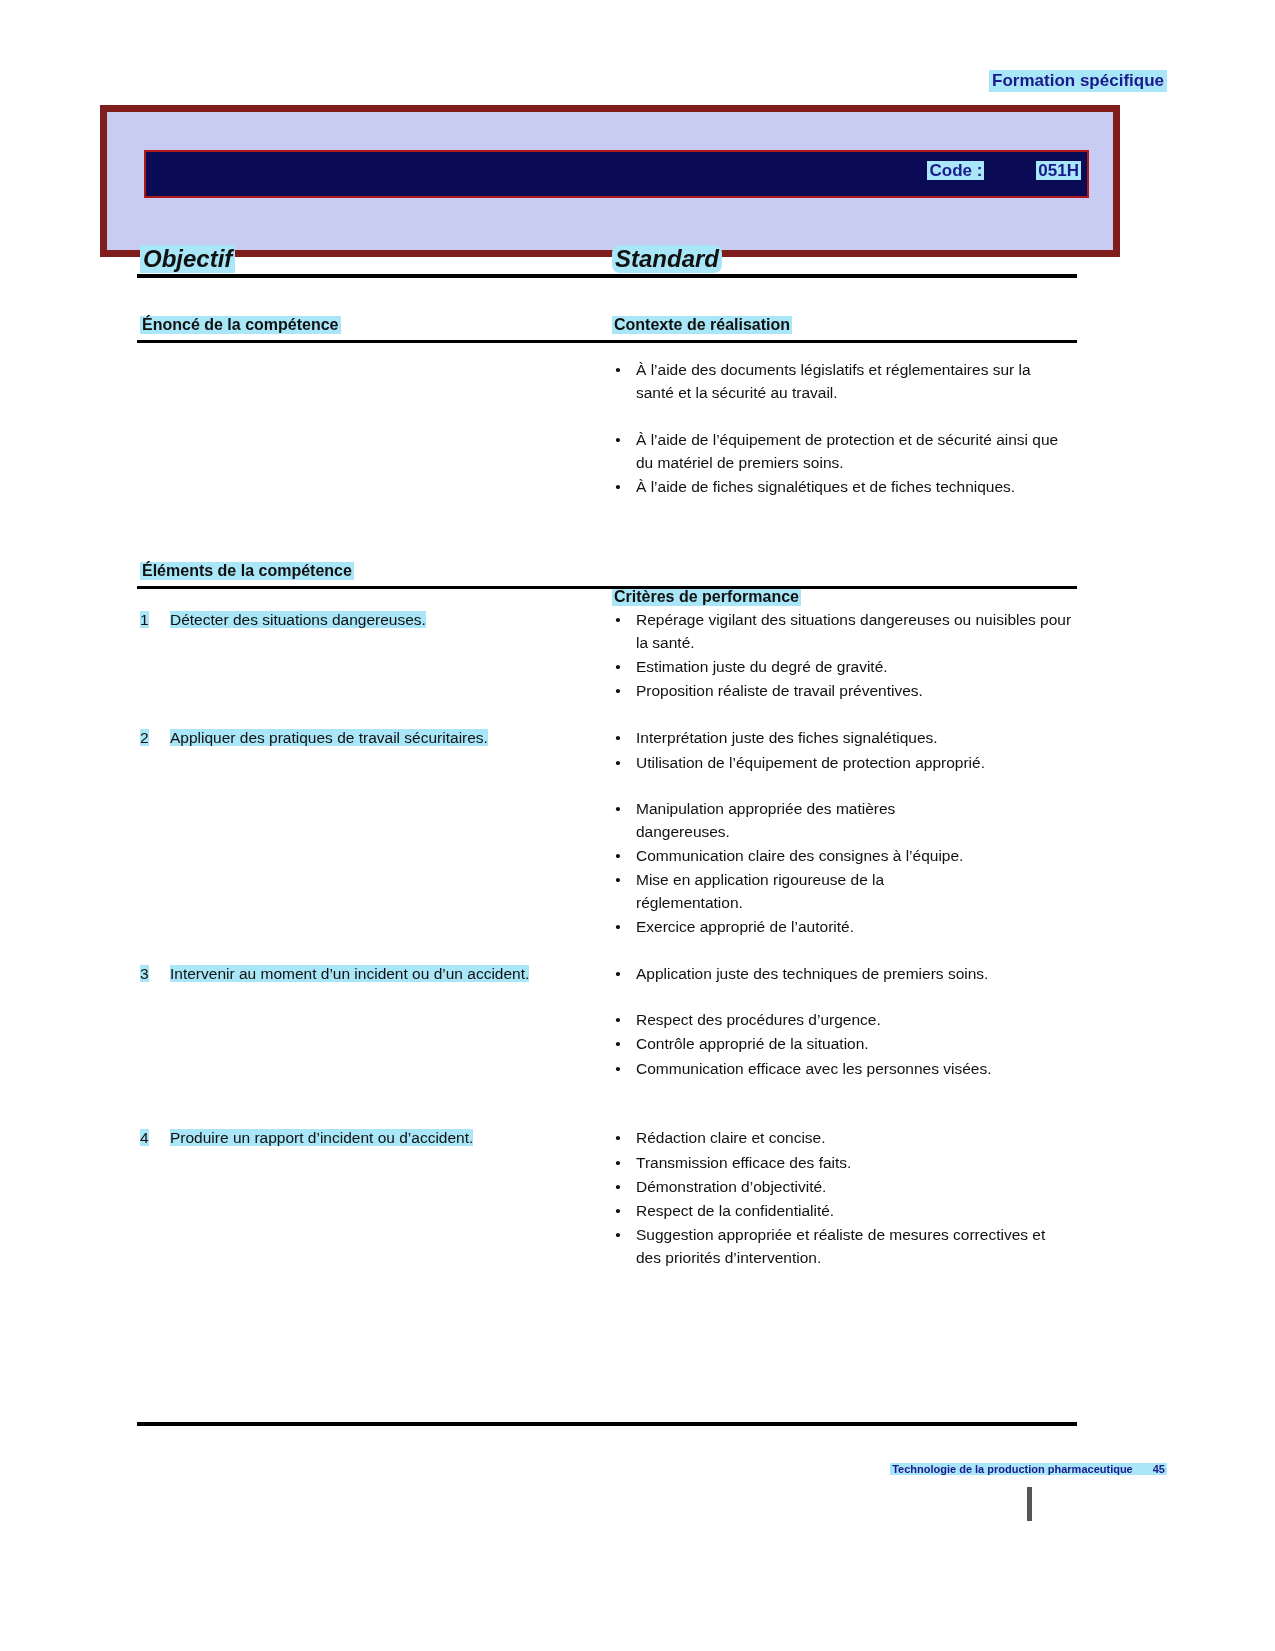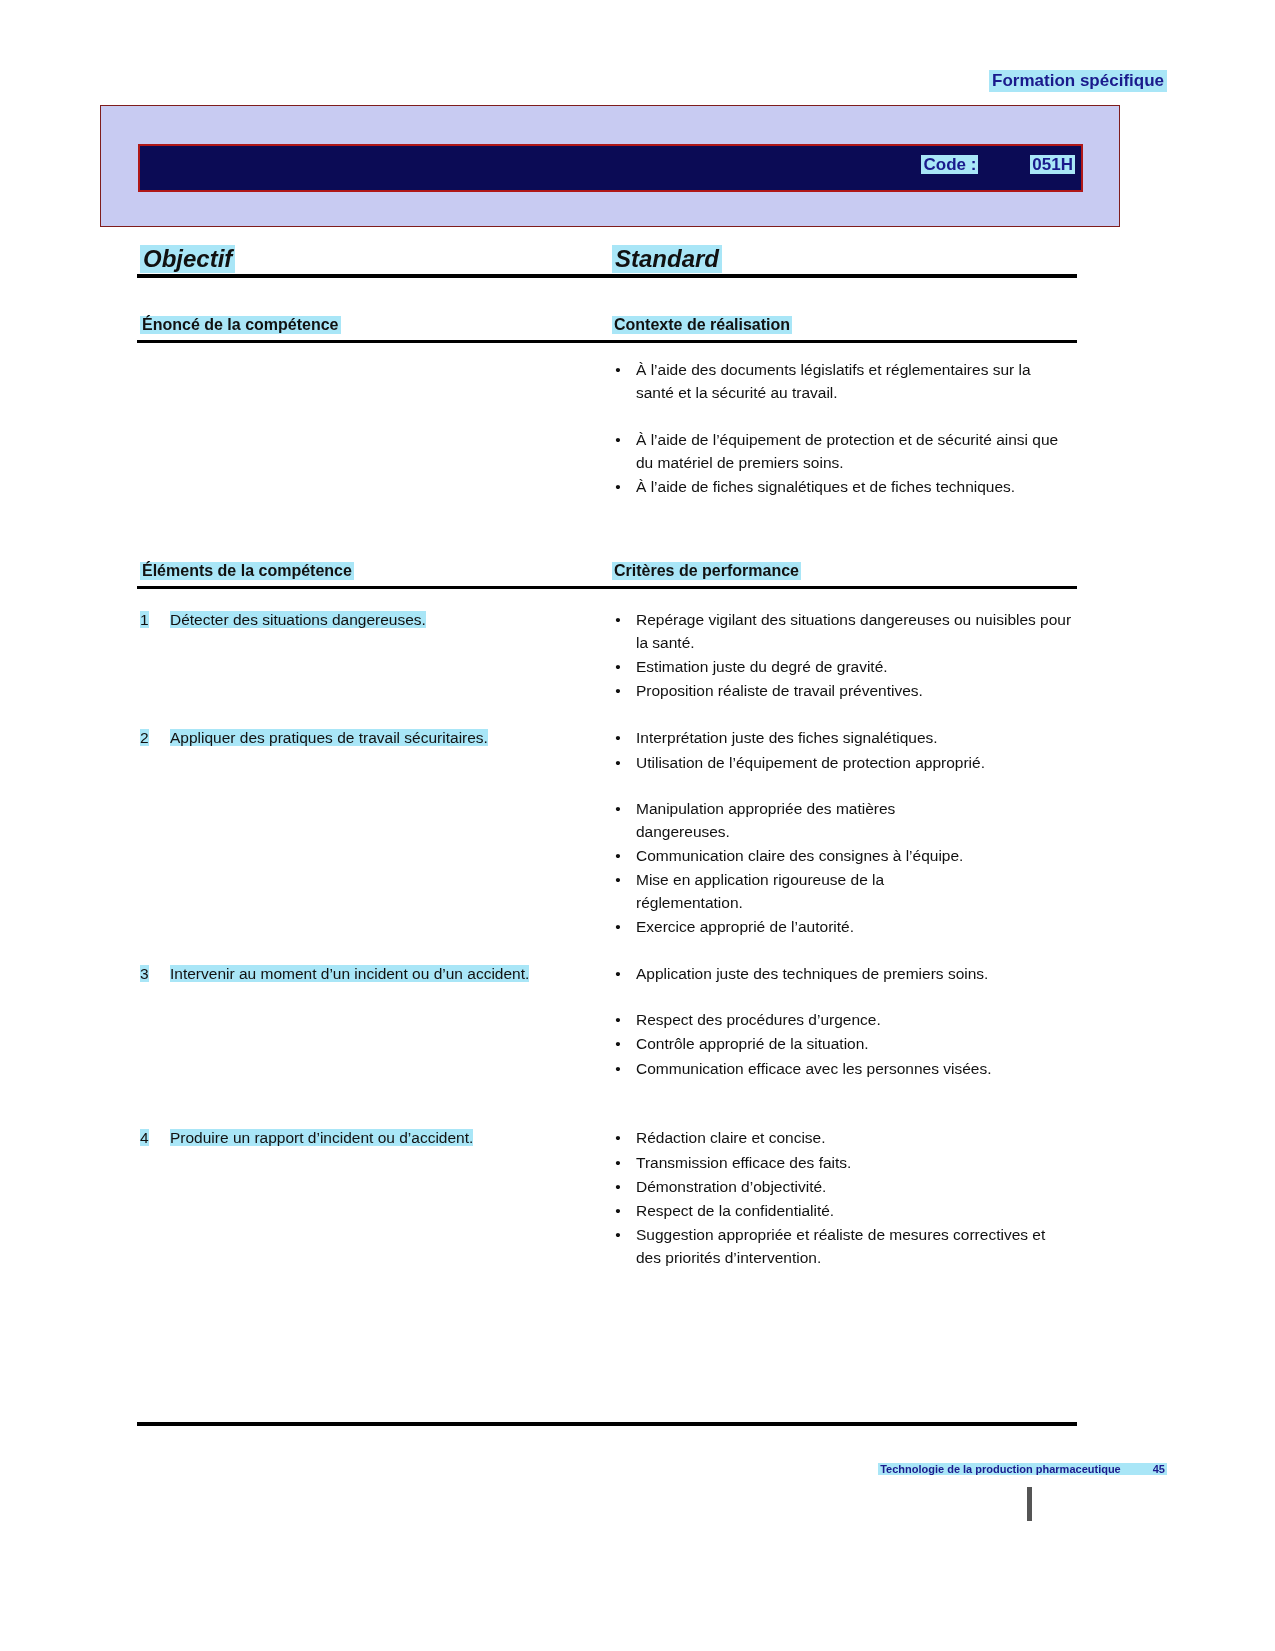--- a/index.html
+++ b/index.html
@@ -30,23 +30,23 @@
     background: #a9e6f7;
     padding: 1px 3px;
     white-space: nowrap;
   }
 
   .code-box-outer {
     position: absolute;
     left: 100px;
     top: 105px;
     width: 1020px;
-    height: 122px;
+    height: 152px;
     background: #c8cbf2;
-    border: 1px solid #7f1d1d;
+    border: 7px solid #7f1d1d;
     box-sizing: border-box;
   }
   .code-box-inner {
     position: absolute;
     left: 37px;
     top: 38px;
     width: 945px;
     height: 48px;
     background: #0b0b55;
     border: 2px solid #b01818;
@@ -83,21 +83,21 @@
     position: absolute;
     font-size: 24px;
     font-style: italic;
     font-weight: bold;
     color: #111111;
     background: #a9e6f7;
     padding: 0 3px;
     white-space: nowrap;
   }
   .title-objectif { left: 3px; top: 0; }
-  .title-standard { left: 475px; top: 0; }
+  .title-standard { left: 475px; top: 0; border-radius: 8px; }
 
   .rule-thick {
     position: absolute;
     left: 137px;
     width: 940px;
     height: 4px;
     background: #000000;
   }
 
   
@@ -172,21 +172,21 @@
     right: 108px;
     top: 1463px;
     font-size: 11px;
     font-weight: bold;
     color: #1a1a8c;
     background: #a9e6f7;
     padding: 0 2px;
     white-space: nowrap;
   }
   .footer-page {
-    margin-left: 32px;
+    margin-left: 20px;
   }
   .caret {
     position: absolute;
     left: 1027px;
     top: 1487px;
     width: 5px;
     height: 34px;
     background: #555555;
   }
 </style>
@@ -223,21 +223,21 @@
   <div class="bullet" style="left:612px; top:428px; width:460px;">
     <span class="dot">•</span>
     <span class="btxt"><span class="hl">À l’aide de l’équipement de protection et de sécurité ainsi que du matériel de premiers soins.</span></span>
   </div>
   <div class="bullet" style="left:612px; top:475px; width:420px;">
     <span class="dot">•</span>
     <span class="btxt"><span class="hl">À l’aide de fiches signalétiques et de fiches techniques.</span></span>
   </div>
 
   <div class="sec-head" style="left:140px; top:562px;">Éléments de la compétence</div>
-  <div class="sec-head" style="left:612px; top:562px;">Critères de performance</div>
+  <div class="sec-head" style="left:612px; top:588px;">Critères de performance</div>
   <div class="rule-thin" style="top:586px"></div>
 
   <div class="txt" style="left:140px; top:608px; width:450px;">
     <span class="num"><span class="hl">1</span></span>
     <span class="numtxt"><span class="hl">Détecter des situations dangereuses.</span></span>
   </div>
   <div class="bullet" style="left:612px; top:608px; width:460px;">
     <span class="dot">•</span>
     <span class="btxt"><span class="hl">Repérage vigilant des situations dangereuses ou nuisibles pour la santé.</span></span>
   </div>

